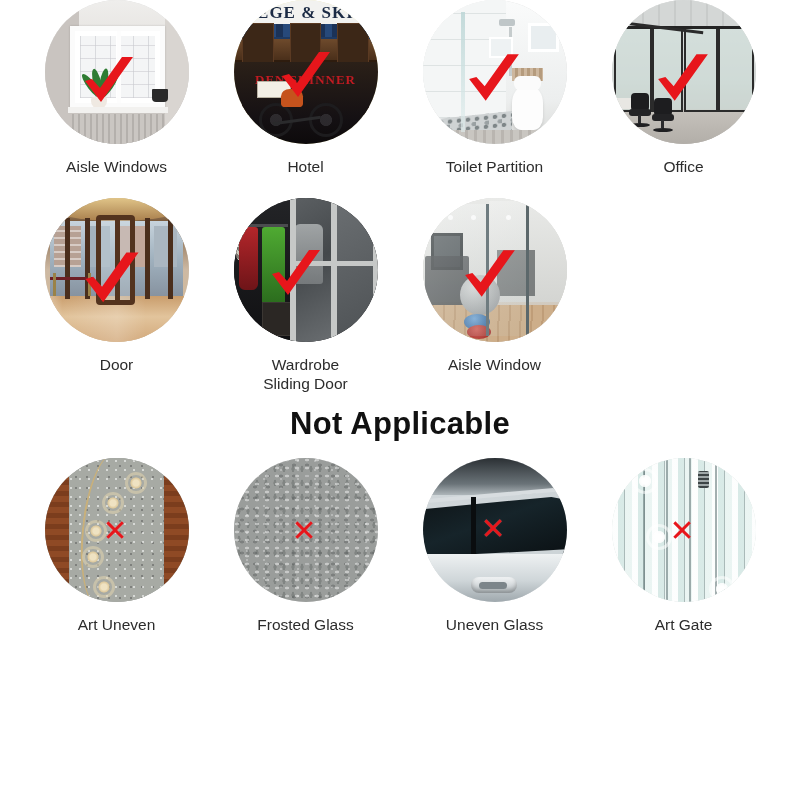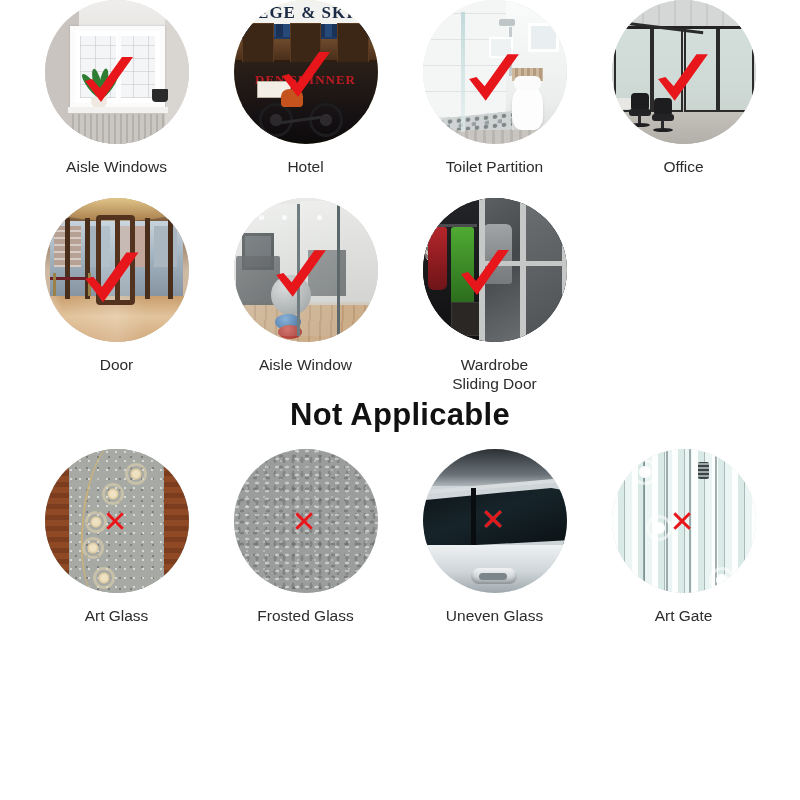--- a/index.html
+++ b/index.html
@@ -14,21 +14,21 @@
   .page { position: relative; width: 800px; height: 800px; background: #fff; }
 
   .section-title {
     text-align: center;
     font-size: 31px;
     font-weight: bold;
     color: #111111;
     letter-spacing: 0.3px;
   }
   #title-scope { margin: 0; padding-top: 12px; line-height: 40px; }
-  #title-not  { margin: 0; padding-top: 2px; line-height: 40px; }
+  #title-not  { margin: 9px; padding-top: 2px; line-height: 40px; }
 
   .grid {
     display: grid;
     grid-template-columns: repeat(4, 1fr);
     width: 800px;
     padding: 0 22px;
   }
   .cell {
     display: flex;
     flex-direction: column;
@@ -604,20 +604,47 @@
           <svg width="62" height="58" viewBox="0 0 56 52" aria-hidden="true">
             <path d="M4 26 L20 47 L52 2 L41 2 L19 33 L11 24 Z" fill="#e7161b"></path>
           </svg>
         </span>
       </div>
       <div class="label">Door</div>
     </div>
 
     <div class="cell">
       <div class="thumb">
+        <div class="scene s-ward">
+          <div class="interior"></div>
+          <div class="rail"></div>
+          <div class="cloth pat"></div>
+          <div class="cloth red"></div>
+          <div class="cloth green"></div>
+          <div class="drawer"></div>
+          <div class="door d1"></div>
+          <div class="door d2"></div>
+          <div class="shirt"></div>
+          <div class="dframe" style="left:39%"></div>
+          <div class="dframe" style="left:68%"></div>
+          <div class="dframe" style="left:97%"></div>
+          <div class="dcross" style="top:44%"></div>
+        </div>
+        <span class="mark check" style="left:34px; top:50px;">
+          <svg width="56" height="52" viewBox="0 0 56 52" aria-hidden="true">
+            <path d="M4 26 L20 47 L52 2 L41 2 L19 33 L11 24 Z" fill="#e7161b"></path>
+          </svg>
+        </span>
+      </div>
+      <div class="label">Wardrobe
+Sliding Door</div>
+    </div>
+
+    <div class="cell">
+      <div class="thumb">
         <div class="scene s-aisle">
           <div class="room"></div>
           <div class="dot" style="left:18%"></div>
           <div class="dot" style="left:34%"></div>
           <div class="dot" style="left:58%"></div>
           <div class="dkwin"></div>
           <div class="equip"></div>
           <div class="equip2"></div>
           <div class="wood"></div>
           <div class="ball grey"></div>
@@ -627,47 +654,20 @@
           <div class="glassB"></div>
         </div>
         <span class="mark check" style="left:38px; top:50px;">
           <svg width="58" height="54" viewBox="0 0 56 52" aria-hidden="true">
             <path d="M4 26 L20 47 L52 2 L41 2 L19 33 L11 24 Z" fill="#e7161b"></path>
           </svg>
         </span>
       </div>
       <div class="label">Aisle Window</div>
     </div>
-
-    <div class="cell">
-      <div class="thumb">
-        <div class="scene s-ward">
-          <div class="interior"></div>
-          <div class="rail"></div>
-          <div class="cloth pat"></div>
-          <div class="cloth red"></div>
-          <div class="cloth green"></div>
-          <div class="drawer"></div>
-          <div class="door d1"></div>
-          <div class="door d2"></div>
-          <div class="shirt"></div>
-          <div class="dframe" style="left:39%"></div>
-          <div class="dframe" style="left:68%"></div>
-          <div class="dframe" style="left:97%"></div>
-          <div class="dcross" style="top:44%"></div>
-        </div>
-        <span class="mark check" style="left:34px; top:50px;">
-          <svg width="56" height="52" viewBox="0 0 56 52" aria-hidden="true">
-            <path d="M4 26 L20 47 L52 2 L41 2 L19 33 L11 24 Z" fill="#e7161b"></path>
-          </svg>
-        </span>
-      </div>
-      <div class="label">Wardrobe
-Sliding Door</div>
-    </div>
   </div>
 
   <h1 class="section-title" id="title-not">Not Applicable</h1>
 
   <div class="grid" style="margin-top:14px;">
 
     <div class="cell">
       <div class="thumb">
         <div class="scene s-art">
           <div class="pane"></div>
@@ -675,21 +675,21 @@
           <div class="woodR"></div>
           <div class="vine"></div>
           <div class="flower" style="left:58%; top:12%"></div>
           <div class="flower" style="left:42%; top:26%"></div>
           <div class="flower" style="left:30%; top:45%"></div>
           <div class="flower" style="left:28%; top:63%"></div>
           <div class="flower" style="left:36%; top:84%"></div>
         </div>
         <span class="mark cross" style="left:58px; top:58px;">✕</span>
       </div>
-      <div class="label">Art Glass</div>
+      <div class="label">Art Uneven</div>
     </div>
 
     <div class="cell">
       <div class="thumb">
         <div class="scene s-frost"></div>
         <span class="mark cross" style="left:58px; top:58px;">✕</span>
       </div>
       <div class="label">Frosted Glass</div>
     </div>
 

